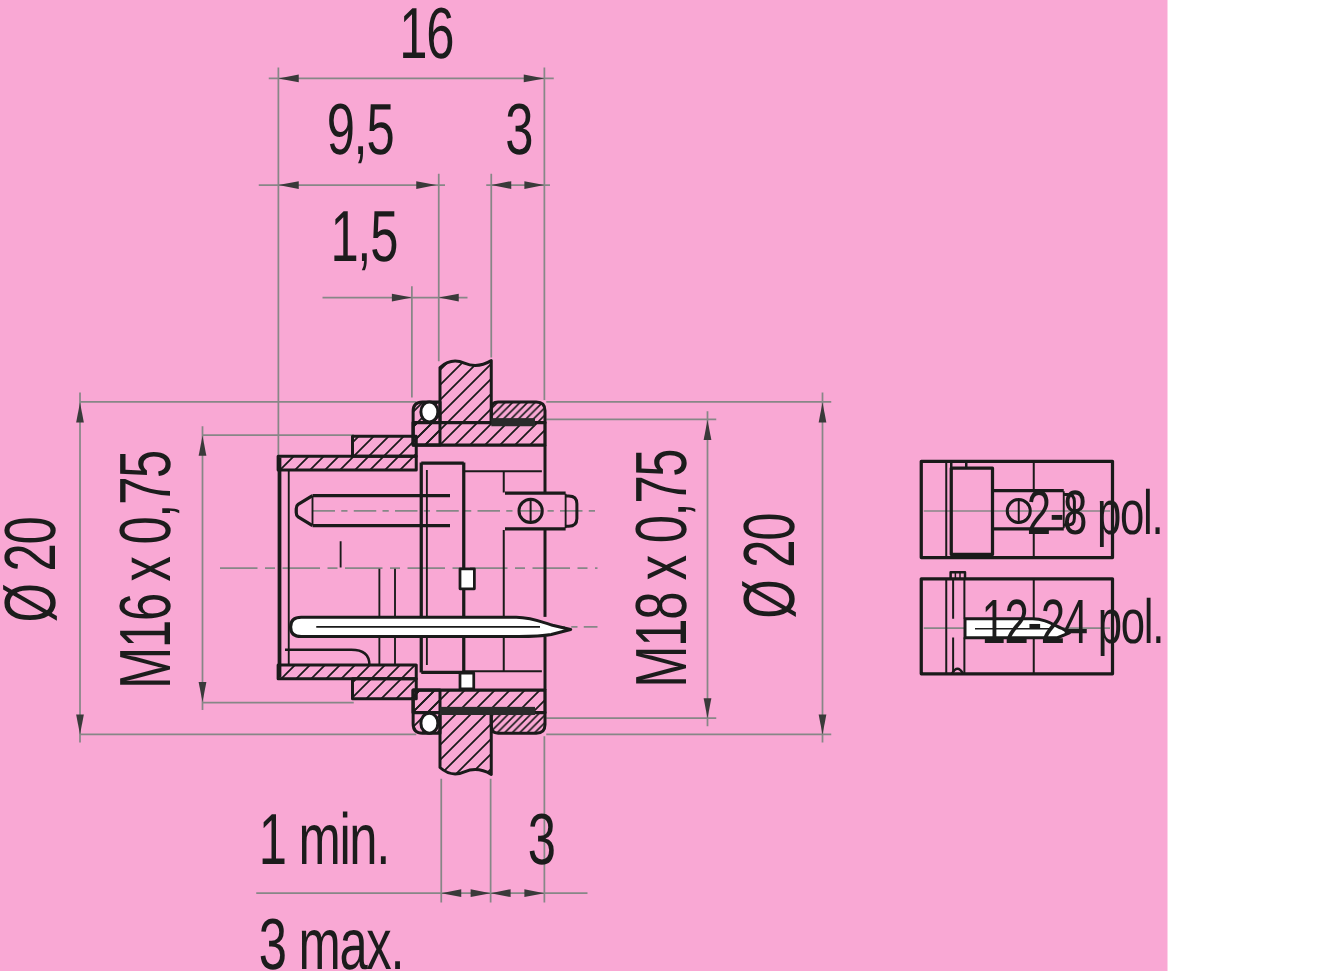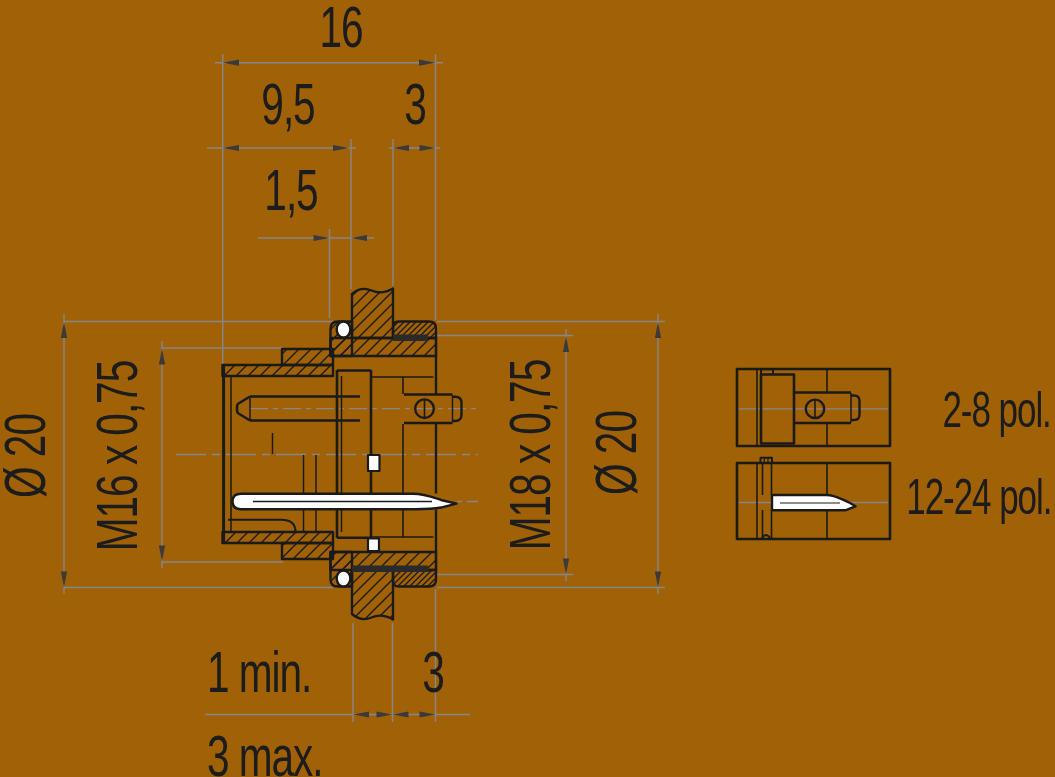--- a/index.html
+++ b/index.html
@@ -1,17 +1,17 @@
 <!DOCTYPE html>
 <html><head>
 <meta charset="utf-8">
 <style>
   html,body{margin:0;padding:0;background:#fff;}
   .stage{
-    position:relative;width:1055px;height:777px;background:#a16207;
+    position:relative;width:934px;height:777px;background:#f9a8d4;
     overflow:hidden;font-family:"Liberation Sans",sans-serif;
   }
   .stage svg{position:absolute;left:0;top:0;}
   .label{
     position:absolute;font:400 58px/1 "Liberation Sans",sans-serif;
     color:#1c1c1c;white-space:nowrap;letter-spacing:-1.5px;
   }
   .lbl-c{transform:translate(-50%,-50%) scaleX(0.70);}
   .lbl-rot{transform:translate(-50%,-50%) rotate(-90deg) scaleX(0.70);}
   .lbl-left{transform:translateY(-50%) scaleX(0.70);transform-origin:left center;}

